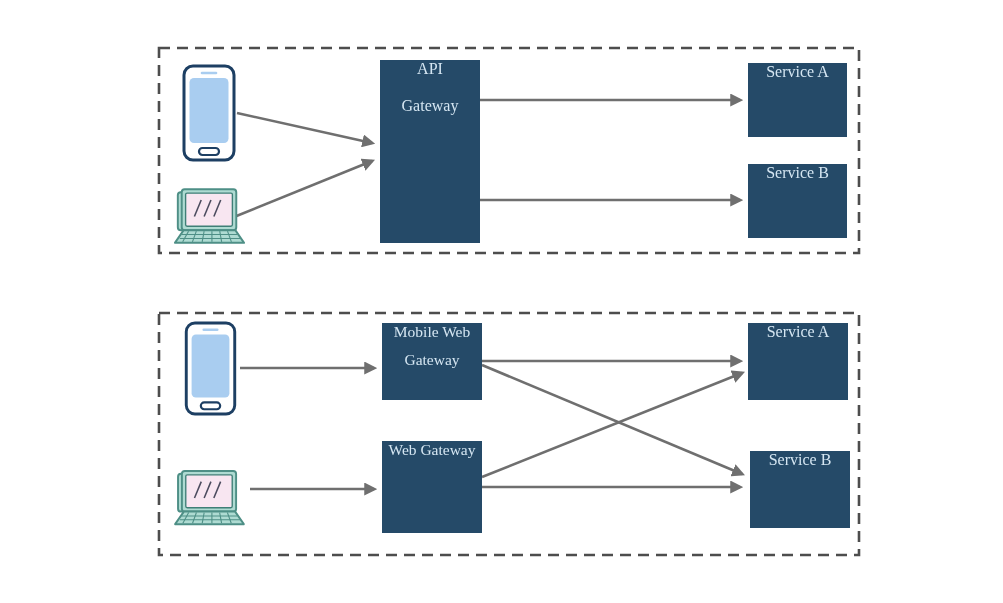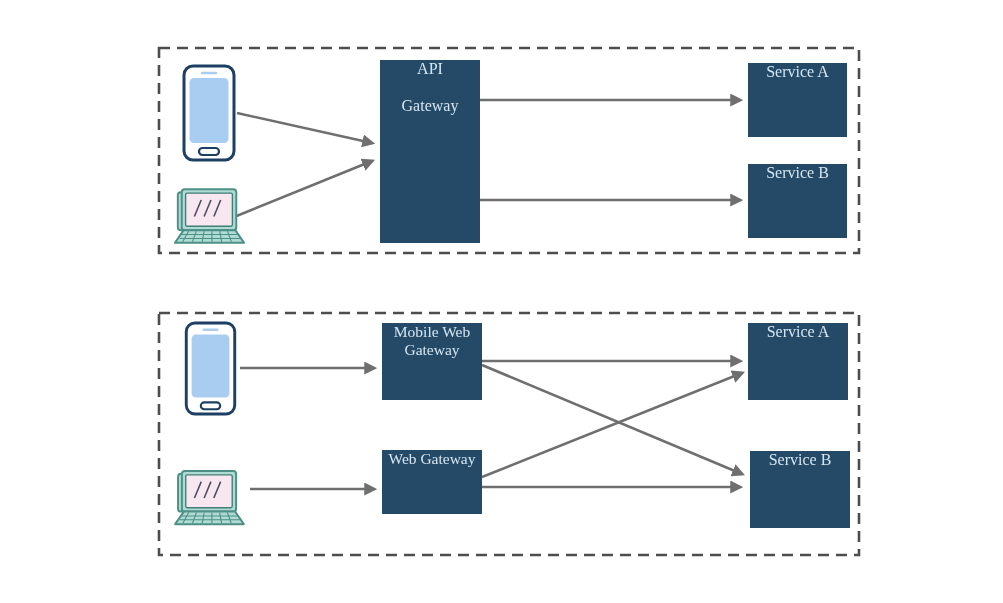--- a/index.html
+++ b/index.html
@@ -40,21 +40,21 @@
     font-family: "Liberation Serif", serif;
     font-size: 16px;
     display: flex;
     flex-direction: column;
     align-items: center;
     justify-content: flex-start;
     text-align: center;
     box-sizing: border-box;
   }
   .node.gap-lg { gap: 19px; }
-  .node.gap-sm { gap: 0; font-size: 15.5px; }
+  .node.gap-sm { gap: 10px; font-size: 15.5px; }
   .icon {
     position: absolute;
   }
 </style>
 </head>
 <body>
 
 <div class="canvas">
 
   <svg class="overlay" viewBox="0 0 1003 603">
@@ -142,21 +142,21 @@
     <line x1="42" y1="45" x2="42" y2="56" stroke="#4e8f86" stroke-width="1.1"></line>
     <line x1="50" y1="45" x2="52" y2="56" stroke="#4e8f86" stroke-width="1.1"></line>
     <line x1="58" y1="45" x2="62" y2="56" stroke="#4e8f86" stroke-width="1.1"></line>
   </svg>
 
   <div class="node gap-sm" style="left:382px; top:323px; width:100px; height:77px">
     <span>Mobile Web</span>
     <span>Gateway</span>
   </div>
 
-  <div class="node" style="left:382px; top:450px; width:100px; height:64px; font-size:15.5px">
+  <div class="node" style="left:382px; top:441px; width:100px; height:92px; font-size:15.5px">
     <span>Web Gateway</span>
   </div>
 
   <div class="node" style="left:748px; top:323px; width:100px; height:77px">
     <span>Service A</span>
   </div>
   <div class="node" style="left:750px; top:451px; width:100px; height:77px">
     <span>Service B</span>
   </div>
 

